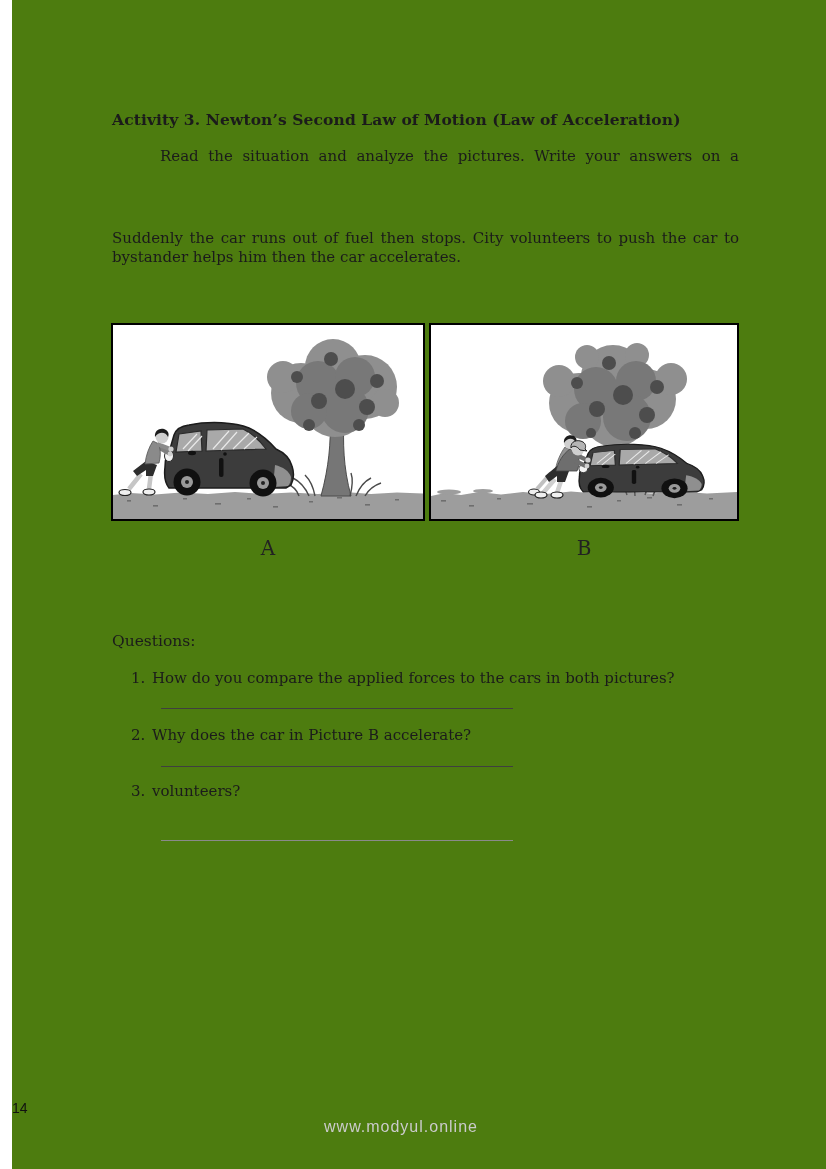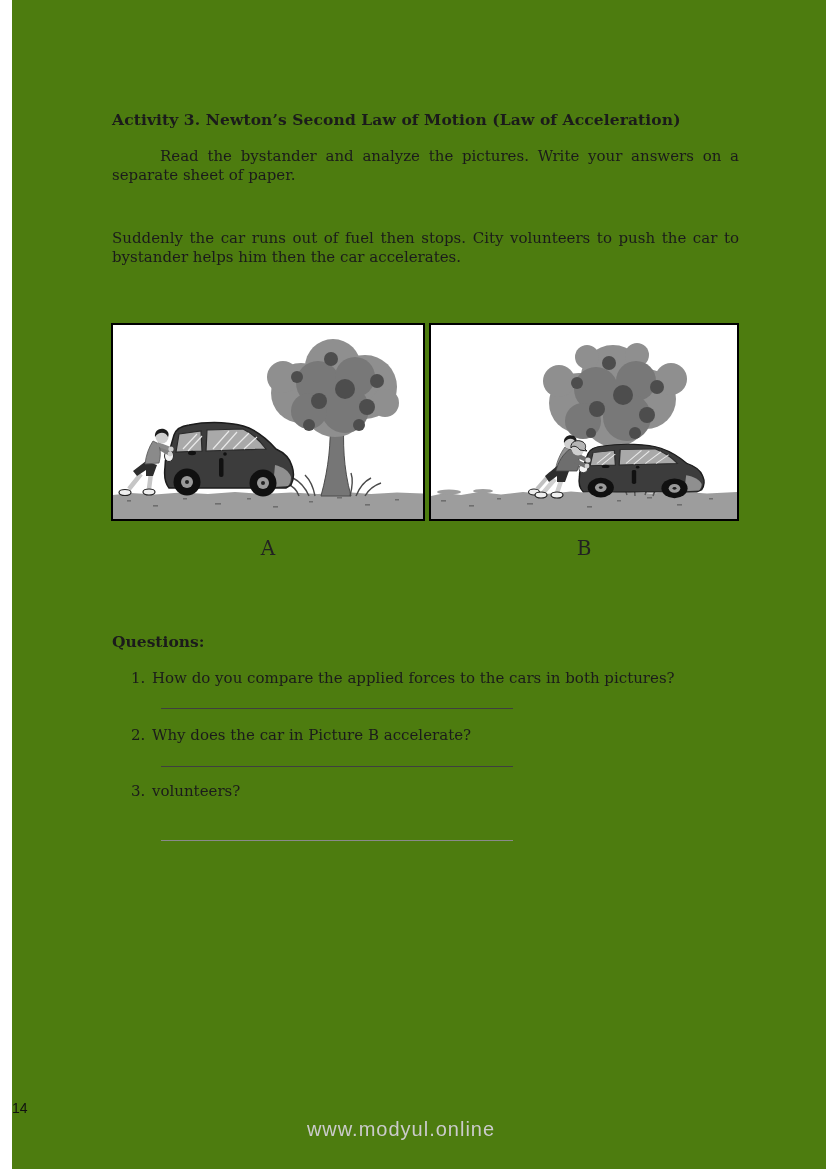--- a/index.html
+++ b/index.html
@@ -27,53 +27,52 @@
   .fig-a{width:310px;height:194px;}
   .fig-b{width:306px;height:194px;}
   .fig-label{
     position:absolute;top:536px;height:26px;
     font-size:20px;color:#222;text-align:center;
   }
   .fig-label-a{left:99px;width:314px;}
   .fig-label-b{left:417px;width:310px;}
   .q-heading{
     position:absolute;left:100px;top:619px;
-    font-size:15.5px;font-weight:700;
+    font-size:15.5px;font-weight:400;
   }
   .q-row{position:absolute;left:119px;display:flex;font-size:15px;line-height:19.4px;}
   .q1{top:669px;}
   .q2{top:726px;}
   .q3{top:782px;}
   .q-num{flex:0 0 21px;width:21px;}
   .q-text{width:587px;}
   .ans-line{position:absolute;left:149px;width:352px;height:0;border-top:1.6px solid #3f3f3f;}
   .ans-1{top:708px;}
   .ans-2{top:766px;}
   .ans-3{top:840px;border-top-color:#8a8a8a;}
   .page-number{
     position:absolute;left:0;top:1100px;width:826px;
     font-family:"Liberation Sans","DejaVu Sans",sans-serif;
     font-size:14px;color:#111;
   }
   .watermark{
     position:absolute;left:0;top:1118px;width:778px;text-align:center;
     font-family:"Liberation Sans","DejaVu Sans",sans-serif;
-    font-size:20px;color:#cbcbcb;letter-spacing:1px;
+    font-size:16px;color:#cbcbcb;letter-spacing:1px;
   }
 </style>
 </head>
 <body>
 
 <div class="page">
 
   <h1 class="title">Activity 3. Newton’s Second Law of Motion (Law of Acceleration)</h1>
 
   <div class="para p-intro">
-    <div class="line indent">Read the bystander and analyze the pictures. Write your answers on a</div>
-    <div class="line last">separate sheet of paper.</div>
+    <div class="line indent">Read the situation and analyze the pictures. Write your answers on a</div>
   </div>
 
   <div class="para p-situation">
     <div class="line">Suddenly the car runs out of fuel then stops.  City volunteers to push the car to</div>
     <div class="line last">bystander helps him then the car accelerates.</div>
   </div>
 
   <div class="figures">
 
     <div class="figure-box fig-a">

